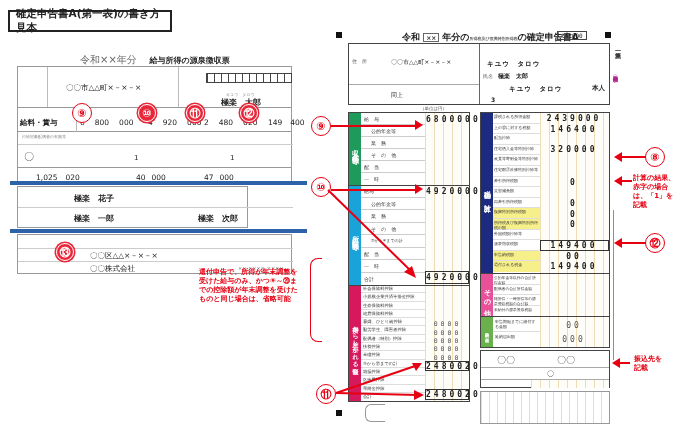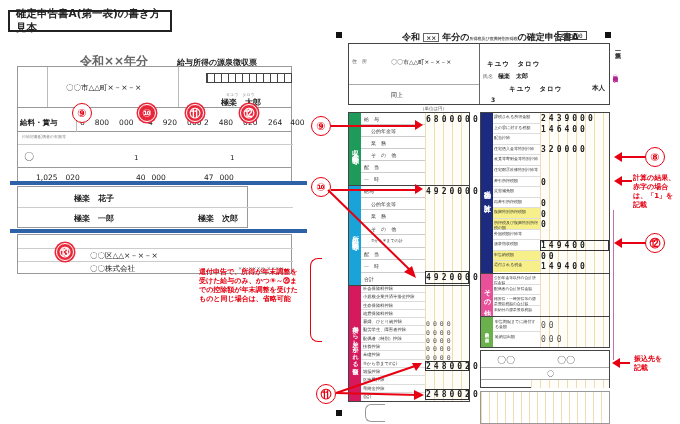--- a/index.html
+++ b/index.html
@@ -6,36 +6,36 @@
 body{width:680px;height:424px;background:#fff;font-family:"DejaVu Sans",sans-serif;position:relative;overflow:hidden;color:#222}
 .abs{position:absolute}
 .title-box{left:8px;top:10px;width:164px;height:22px;border:2px solid #222;font-size:10.5px;font-weight:bold;display:flex;align-items:center;padding-left:6px;background:#fff}
 .sq{width:6px;height:6px;background:#111}
 .circ{width:18px;height:18px;border-radius:50%;background:#e8283a;color:#fff;font-size:11px;font-weight:bold;display:flex;align-items:center;justify-content:center;border:1.5px solid #fff;box-shadow:0 0 0 1.5px #e8283a}
 .circ-o{width:20px;height:20px;border-radius:50%;border:1.8px solid #e60012;color:#e60012;font-size:11px;font-weight:bold;display:flex;align-items:center;justify-content:center;background:#fff}
 .tiny{font-size:4px;color:#888}
 .bigtxt{font-size:9px;color:#222;font-weight:bold}
 .blueband{background:#2e62a8;height:4px}
 .band{position:absolute;color:#fff;font-size:7px;font-weight:bold;writing-mode:vertical-rl;text-align:center;display:flex;align-items:center;justify-content:center;letter-spacing:2px}
-.num{position:absolute;font-family:"DejaVu Sans Mono",monospace;font-size:8px;letter-spacing:3px;text-align:left;color:#222;font-weight:bold}
+.num{position:absolute;font-family:"DejaVu Sans Mono",monospace;font-size:8px;letter-spacing:3px;text-align:center;color:#222;font-weight:bold}
 .grid{position:absolute;background-image:repeating-linear-gradient(90deg,#f0dcb4 0,#f0dcb4 1px,transparent 1px,transparent 9px);background-color:#fffdf8}
 .arrow{position:absolute;height:2px;background:#e60012}
 .annot{font-size:7px;color:#e60012;line-height:9px;font-weight:bold}
 .ylw{background:#f7f08a}
 </style>
 </head>
 <body>
 
 <div class="abs title-box">
     <span>確定申告書A(第一表)の書き方見本</span>
   </div>
 
 <div class="abs" style="left:80px;top:53px;font-size:8px;font-weight:bold">
-  <span style="font-weight:bold;color:#666;font-size:12px">令和××年分</span>
-  <span style="margin-left:26px">給与所得の源泉徴収票</span>
+  <span style="font-weight:normal;color:#666;font-size:10px">令和××年分</span>
+  <span style="margin-left:10px">給与所得の源泉徴収票</span>
 </div>
 
 <div class="abs" style="left:17px;top:66px;width:275px;height:42px;border:1px solid #999">
   <div class="abs" style="left:0;top:0;width:30px;height:40px;border-right:1px solid #bbb"></div>
   <div class="abs bigtxt" style="left:48px;top:16px;font-weight:normal;font-size:7.5px">〇〇市△△町×－×－×</div>
   <div class="abs" style="left:160px;top:0;width:115px;height:40px;border-left:1px solid #bbb"></div>
   <div class="abs" style="left:188px;top:6px;width:86px;height:10px;border:1px solid #444;background-image:repeating-linear-gradient(90deg,#444 0,#444 1px,transparent 1px,transparent 7px)"></div>
   <div class="abs tiny" style="left:208px;top:25px">キユウ　タロウ</div>
   <div class="abs bigtxt" style="left:203px;top:30px;font-size:8px">極楽　太郎</div>
 </div>
@@ -52,21 +52,21 @@
     <span>4</span>
     <span>920</span>
     <span>000</span>
   </div>
   <div class="abs" style="left:186px;top:10px;font-size:7.5px;display:flex;gap:10px">
     <span>2</span>
     <span>480</span>
     <span>020</span>
   </div>
   <div class="abs" style="left:250px;top:10px;font-size:7.5px;display:flex;gap:8px">
-    <span>264</span>
+    <span>149</span>
     <span>400</span>
   </div>
 </div>
 
 <div class="abs circ-o" style="left:72px;top:103px">
     <span>⑨</span>
   </div>
 <div class="abs circ" style="left:138px;top:104px">
     <span>⑩</span>
   </div>

